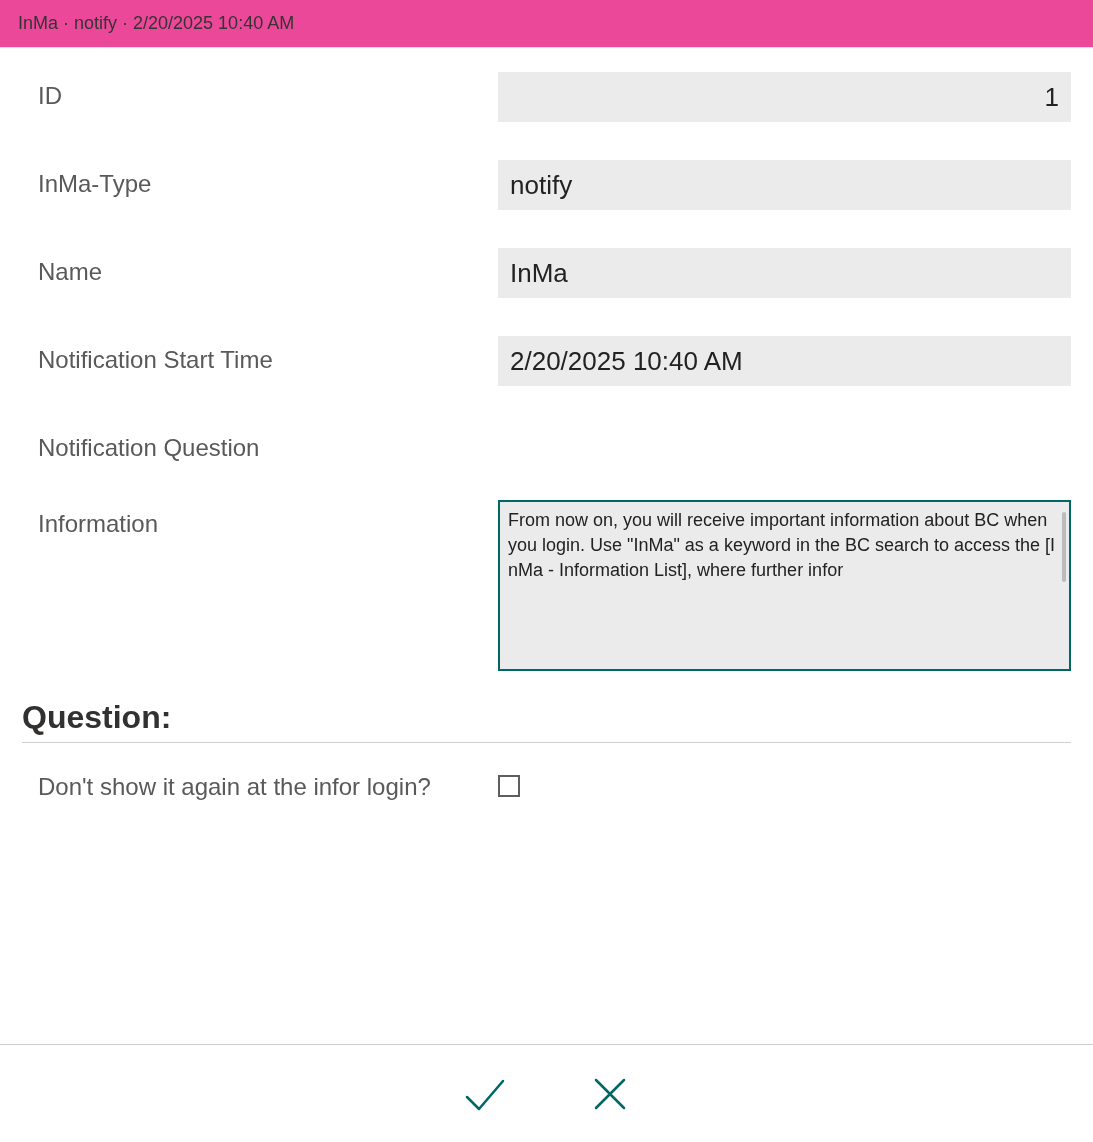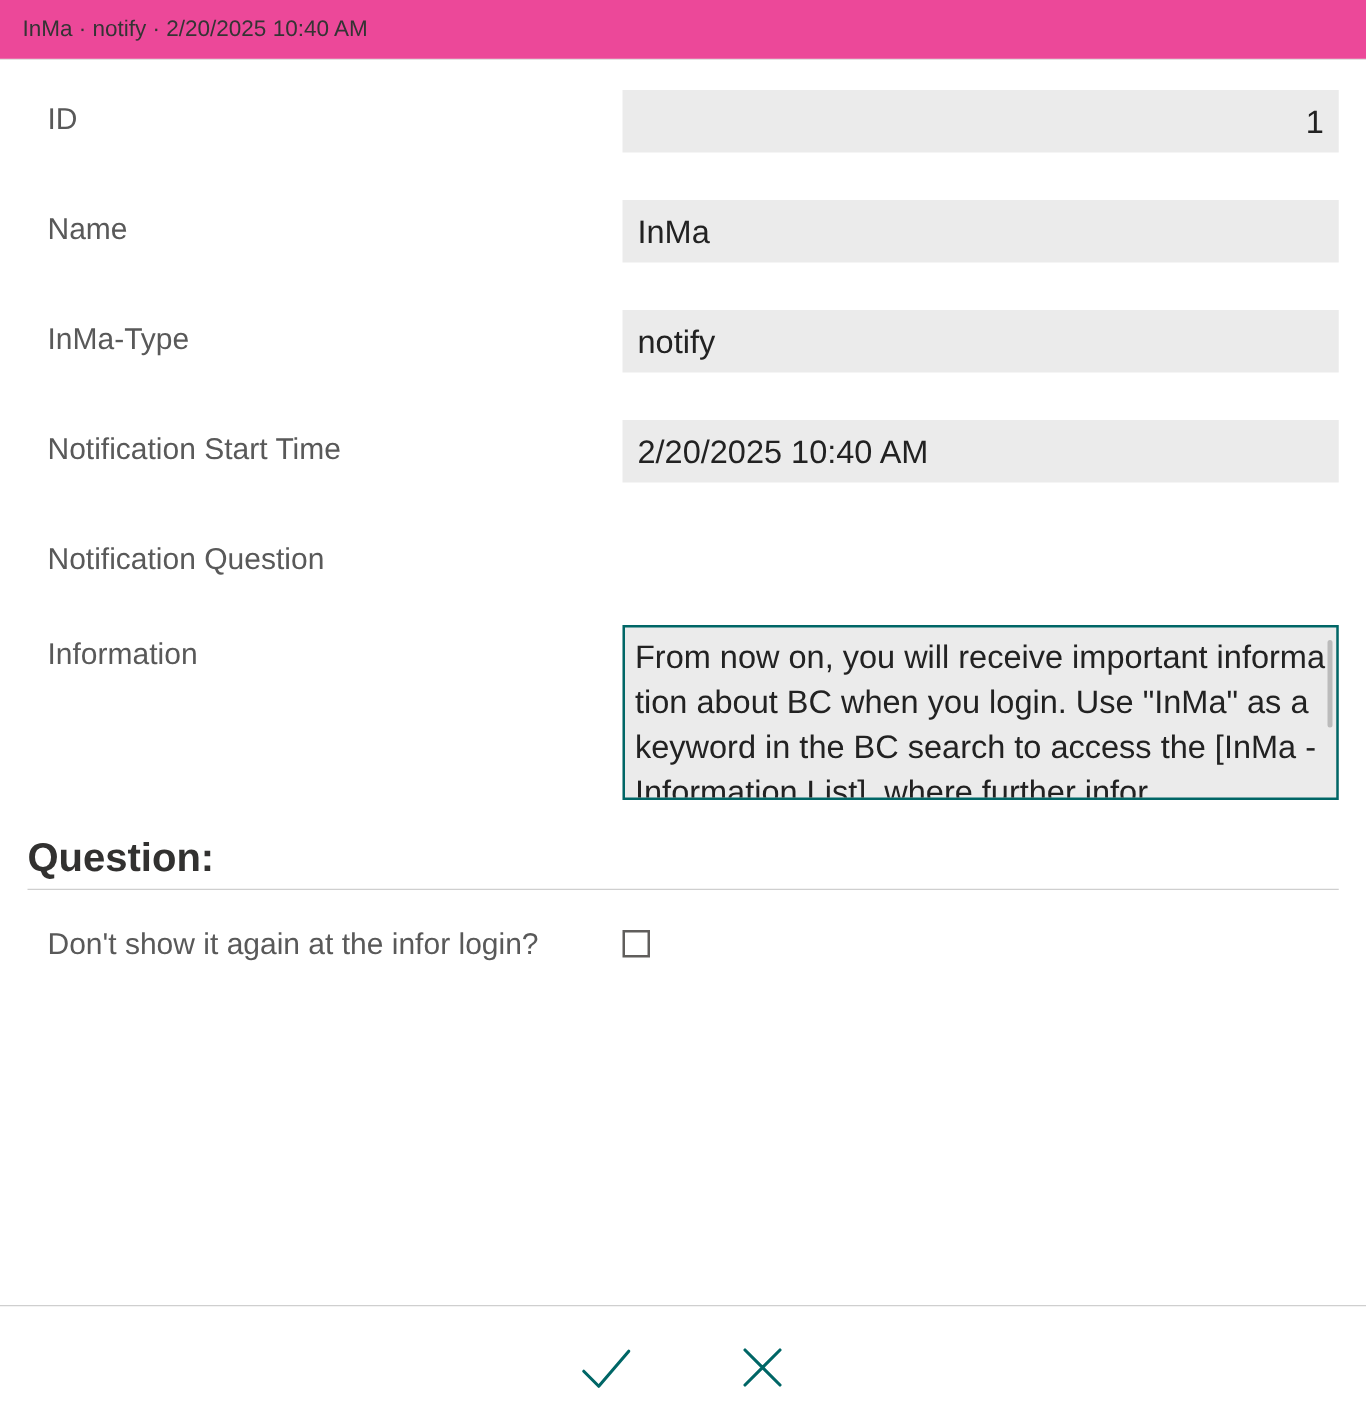--- a/index.html
+++ b/index.html
@@ -45,23 +45,23 @@
       display: flex;
       align-items: center;
       padding: 0 12px;
       font-size: 26px;
       color: #222;
     }
     .field-box.right { justify-content: flex-end; }
     .desc-box {
       border: 2px solid #006666;
       background: #ebebeb;
-      height: 140px;
+      height: 171px;
       padding: 6px 8px;
-      font-size: 26px;
+      font-size: 18px;
       color: #222;
       line-height: 1.38;
       overflow: hidden;
       position: relative;
     }
     .desc-box::after {
       
       content: "";
       position: absolute;
       right: 3px; top: 10px;
@@ -118,33 +118,33 @@
   <div class="row">
     <div class="label-col">ID</div>
     <div class="field-col">
       <div class="field-box right">
         <span>1</span>
       </div>
     </div>
   </div>
 
   <div class="row">
-    <div class="label-col">Name</div>
+    <div class="label-col">InMa-Type</div>
     <div class="field-col">
       <div class="field-box">
-        <span>InMa</span>
+        <span>notify</span>
       </div>
     </div>
   </div>
 
   <div class="row">
-    <div class="label-col">InMa-Type</div>
+    <div class="label-col">Name</div>
     <div class="field-col">
       <div class="field-box">
-        <span>notify</span>
+        <span>InMa</span>
       </div>
     </div>
   </div>
 
   <div class="row">
     <div class="label-col">Notification Start Time</div>
     <div class="field-col">
       <div class="field-box">
         <span>2/20/2025 10:40 AM</span>
       </div>

